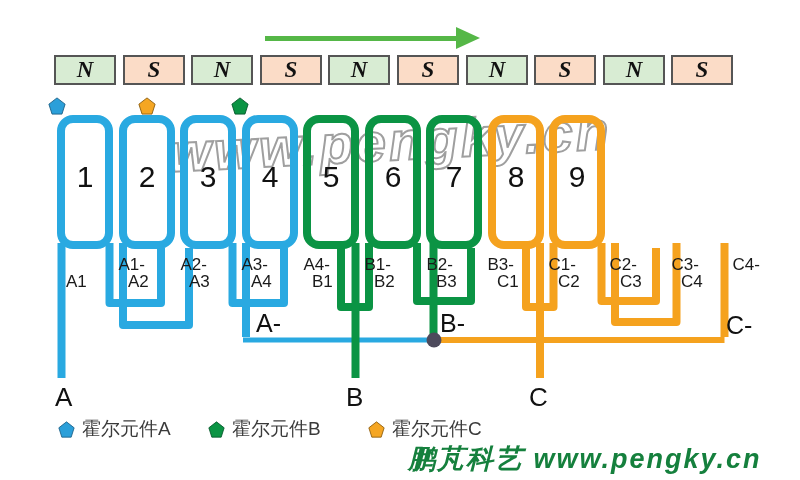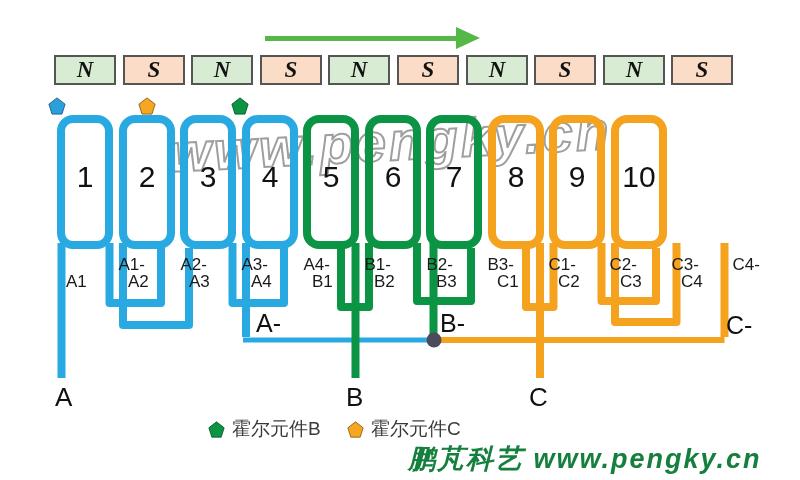--- a/index.html
+++ b/index.html
@@ -115,23 +115,20 @@
       <span class="coil-num">6</span>
     </div>
   <div class="coil c-green" style="left:426px">
       <span class="coil-num">7</span>
     </div>
   <div class="coil c-orange" style="left:488px">
       <span class="coil-num">8</span>
     </div>
   <div class="coil c-orange" style="left:549px">
       <span class="coil-num">9</span>
-    </div>
-  <div class="coil c-orange" style="left:611px">
-      <span class="coil-num">10</span>
     </div>
 
   <svg class="wires" width="800" height="480" fill="none" stroke-linejoin="round">
 
     <path d="M61.5 243 V378" stroke="#29a9e1" stroke-width="8"></path>
     <path d="M109.5 243 V303 H161 V248" stroke="#29a9e1" stroke-width="8"></path>
     <path d="M123 243 V325 H189 V248" stroke="#29a9e1" stroke-width="8"></path>
     <path d="M232.5 243 V303 H284 V248" stroke="#29a9e1" stroke-width="8"></path>
     <path d="M246 243 V337" stroke="#29a9e1" stroke-width="8"></path>
     <path d="M243 340 H434" stroke="#29a9e1" stroke-width="5"></path>
@@ -175,27 +172,33 @@
   <div class="lblp" style="left:681px">C4</div>
 
   <div class="bus-label" style="left:256px;top:309px">A-</div>
   <div class="bus-label" style="left:440px;top:309px">B-</div>
   <div class="bus-label" style="left:726px;top:311px">C-</div>
 
   <div class="term-label" style="left:55px;top:382px">A</div>
   <div class="term-label" style="left:346px;top:382px">B</div>
   <div class="term-label" style="left:529px;top:382px">C</div>
 
+  <div class="legend-item" style="left:58px">
+    <svg width="17" height="17" viewBox="0 0 20 20">
+      <polygon points="10,1 19,8 15.5,19 4.5,19 1,8" fill="#2b9fd9" stroke="#1a5f86" stroke-width="1"></polygon>
+      </svg>
+    <span>霍尔元件A</span>
+  </div>
   <div class="legend-item" style="left:208px">
     <svg width="17" height="17" viewBox="0 0 20 20">
       <polygon points="10,1 19,8 15.5,19 4.5,19 1,8" fill="#0b9444" stroke="#05562a" stroke-width="1"></polygon>
       </svg>
     <span>霍尔元件B</span>
   </div>
-  <div class="legend-item" style="left:347px">
+  <div class="legend-item" style="left:368px">
     <svg width="17" height="17" viewBox="0 0 20 20">
       <polygon points="10,1 19,8 15.5,19 4.5,19 1,8" fill="#f5a623" stroke="#8a5a0a" stroke-width="1"></polygon>
       </svg>
     <span>霍尔元件C</span>
   </div>
 
   <div class="footer">鹏芃科艺 www.pengky.cn</div>
 
 </div>
 

